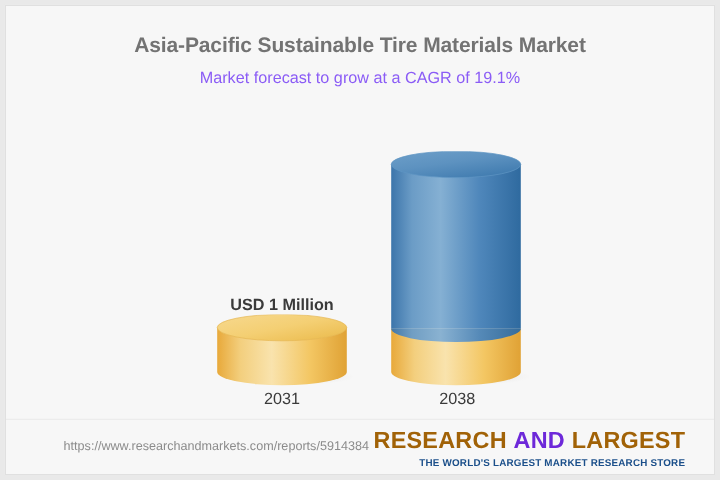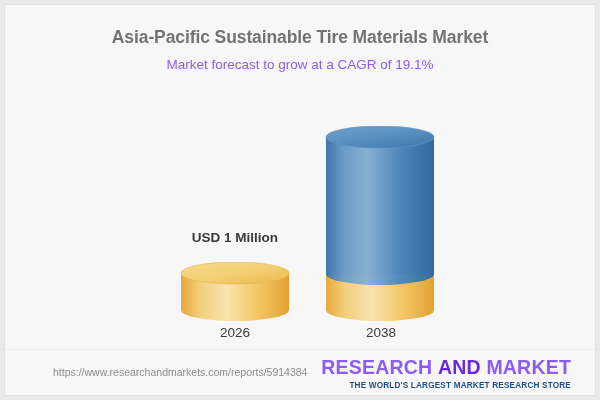--- a/index.html
+++ b/index.html
@@ -115,21 +115,21 @@
     top: 8px;
     text-align: right;
     line-height: 1;
   }
   .logo-main {
     font-size: 19.5px;
     font-weight: bold;
     letter-spacing: 0.2px;
     white-space: nowrap;
   }
-  .logo-word-dark { color: #8b5cf6; text-align: center; }
+  .logo-word-dark { color: #a16207; text-align: center; }
   .logo-word-gold { color: #6d28d9; }
   .logo-tagline {
     margin-top: 4px;
     font-size: 8.2px;
     font-weight: bold;
     color: #1b4f8a;
     letter-spacing: 0.18px;
     white-space: nowrap;
   }
 </style>
@@ -140,21 +140,21 @@
 
   <div class="header">
     <h1 class="chart-title">Asia-Pacific Sustainable Tire Materials Market</h1>
     <p class="chart-subtitle">Market forecast to grow at a CAGR of 19.1%</p>
   </div>
 
   <div class="plot">
 
     <div class="bar-group" style="left:171px; top:225px; width:118px; height:116px;">
 
-      <div class="value-label" style="top:0px;">USD 1 Million</div>
+      <div class="value-label" style="top:16px;">USD 1 Million</div>
 
       <svg class="cylinder" width="118" height="60" viewBox="0 0 118 60" style="top:32px;">
         <defs>
           <linearGradient id="goldBody1" x1="0" y1="0" x2="1" y2="0">
             <stop offset="0" stop-color="#e8a93a"></stop>
             <stop offset="0.18" stop-color="#f3cf7e"></stop>
             <stop offset="0.42" stop-color="#f9e3ad"></stop>
             <stop offset="0.72" stop-color="#f3c662"></stop>
             <stop offset="1" stop-color="#e0a235"></stop>
           </linearGradient>
@@ -167,21 +167,21 @@
             <stop offset="0" stop-color="#b9b9b9" stop-opacity="0.45"></stop>
             <stop offset="0.7" stop-color="#cccccc" stop-opacity="0.18"></stop>
             <stop offset="1" stop-color="#dddddd" stop-opacity="0"></stop>
           </radialGradient>
         </defs>
         <ellipse cx="66" cy="52" rx="54" ry="7" fill="url(#shadow1)"></ellipse>
         <path d="M5,11 L5,48 A54,11 0 0 0 113,48 L113,11 Z" fill="url(#goldBody1)"></path>
         <ellipse cx="59" cy="11" rx="54" ry="11" fill="url(#goldTop1)" stroke="#e6b856" stroke-width="0.6"></ellipse>
       </svg>
 
-      <div class="cat-label" style="top:95px;">2026</div>
+      <div class="cat-label" style="top:95px;">2031</div>
     </div>
 
     <div class="bar-group" style="left:316px; top:89px; width:120px; height:252px;">
 
 
       <svg class="cylinder" width="120" height="196" viewBox="0 0 120 196" style="top:32px;">
         <defs>
           <linearGradient id="blueBody" x1="0" y1="0" x2="1" y2="0">
             <stop offset="0" stop-color="#3c75ab"></stop>
             <stop offset="0.16" stop-color="#6b9cc6"></stop>
@@ -219,19 +219,19 @@
 
       <div class="cat-label" style="top:231px;">2038</div>
     </div>
 
   </div>
 
   <div class="footer">
     <div class="footer-url">https://www.researchandmarkets.com/reports/5914384</div>
     <div class="logo">
       <div class="logo-main">
-        <span class="logo-word-dark">RESEARCH</span><span>&nbsp;</span><span class="logo-word-gold">AND</span><span>&nbsp;</span><span class="logo-word-dark">MARKET</span>
+        <span class="logo-word-dark">RESEARCH</span><span>&nbsp;</span><span class="logo-word-gold">AND</span><span>&nbsp;</span><span class="logo-word-dark">LARGEST</span>
       </div>
       <div class="logo-tagline">THE WORLD'S LARGEST MARKET RESEARCH STORE</div>
     </div>
   </div>
 
 </div>
 
 </body></html>

